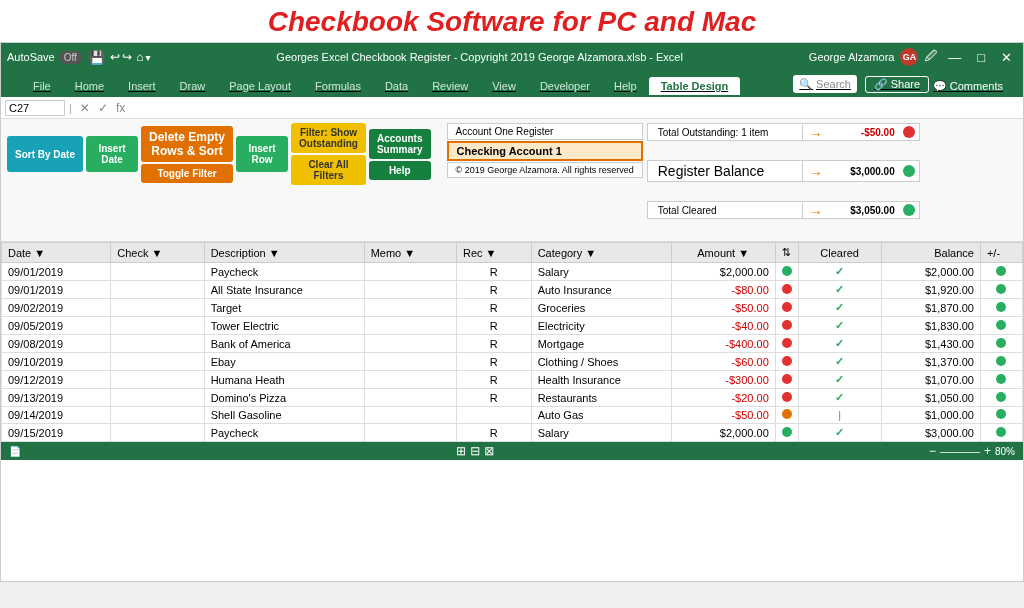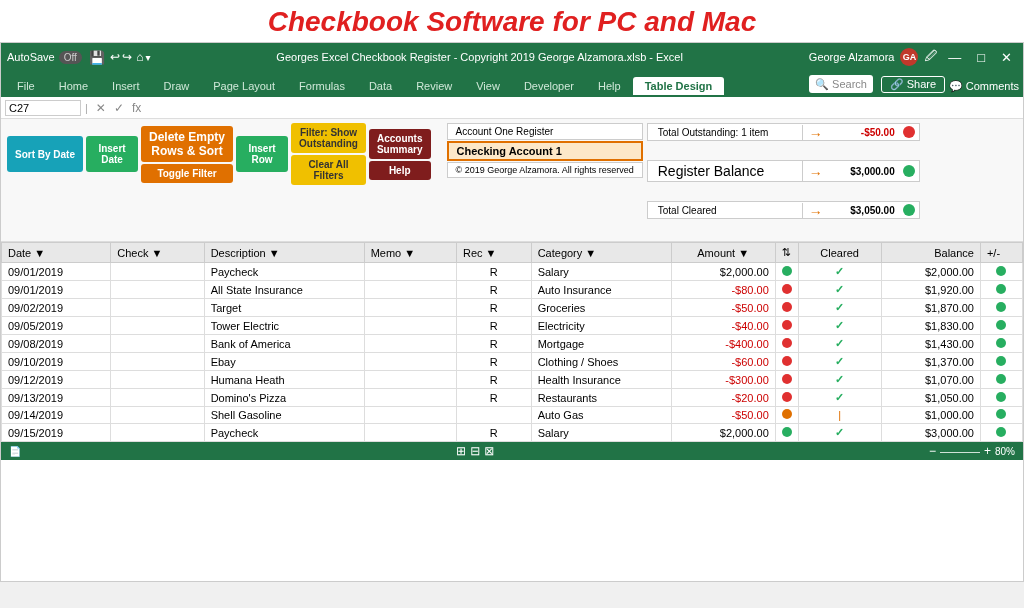--- a/index.html
+++ b/index.html
@@ -40,22 +40,23 @@
     .user-area { display: flex; align-items: center; gap: 6px; font-size: 11px; }
     .user-avatar { background: #c0392b; border-radius: 50%; width: 18px; height: 18px; display: flex; align-items: center; justify-content: center; font-size: 9px; color: white; font-weight: bold; }
     .win-btn { color: white; font-size: 13px; padding: 0 5px; cursor: pointer; }
 
     
     #tab-bar {
       background: #217346;
       display: flex;
       align-items: flex-end;
       height: 26px;
-      padding: 0 4px;
+      padding: 0 20px;
       border-bottom: 2px solid #217346;
+      text-decoration: underline;
     }
     .tab-item {
       padding: 3px 12px;
       font-size: 11px;
       color: #cfe8d8;
       cursor: pointer;
       border-radius: 3px 3px 0 0;
     }
     .tab-item.active { background: white; color: #217346; font-weight: bold; }
     .tab-item.highlight { color: #90ee90; font-weight: bold; }
@@ -77,21 +78,21 @@
     
     #formula-bar {
       display: flex;
       align-items: center;
       height: 22px;
       border-bottom: 1px solid #ddd;
       background: white;
       padding: 0 4px;
       font-size: 11px;
     }
-    .cell-ref { width: 76px; border: 1px solid #ccc; padding: 1px 3px; font-size: 11px; }
+    .cell-ref { width: 60px; border: 1px solid #ccc; padding: 1px 3px; font-size: 11px; }
     .formula-sep { color: #aaa; margin: 0 4px; }
     .formula-icons { color: #888; margin: 0 4px; font-size: 12px; }
     .formula-input { flex: 1; border: none; outline: none; font-size: 11px; padding: 1px 3px; }
 
     
     #ribbon {
       background: #f8f8f8;
       border-bottom: 1px solid #ddd;
       padding: 4px 6px;
       display: flex;
@@ -107,21 +108,21 @@
       padding: 4px 8px;
       font-size: 10px;
       cursor: pointer;
       font-weight: bold;
       white-space: nowrap;
       text-align: center;
     }
     .ribbon-btn.green { background: #27ae60; }
     .ribbon-btn.yellow { background: #f0c000; color: #333; }
     .ribbon-btn.orange { background: #e07000; }
-    .ribbon-btn.gray { background: #7f1d1d; }
+    .ribbon-btn.gray { background: #15803d; }
     .ribbon-btn.teal { background: #17a2b8; }
     .account-info-box {
       border: 1px solid #ccc;
       padding: 2px 8px;
       font-size: 10px;
       background: white;
       min-width: 160px;
     }
     .account-info-box.highlighted { background: #fde8c8; border: 2px solid #e07000; }
     .summary-row {

